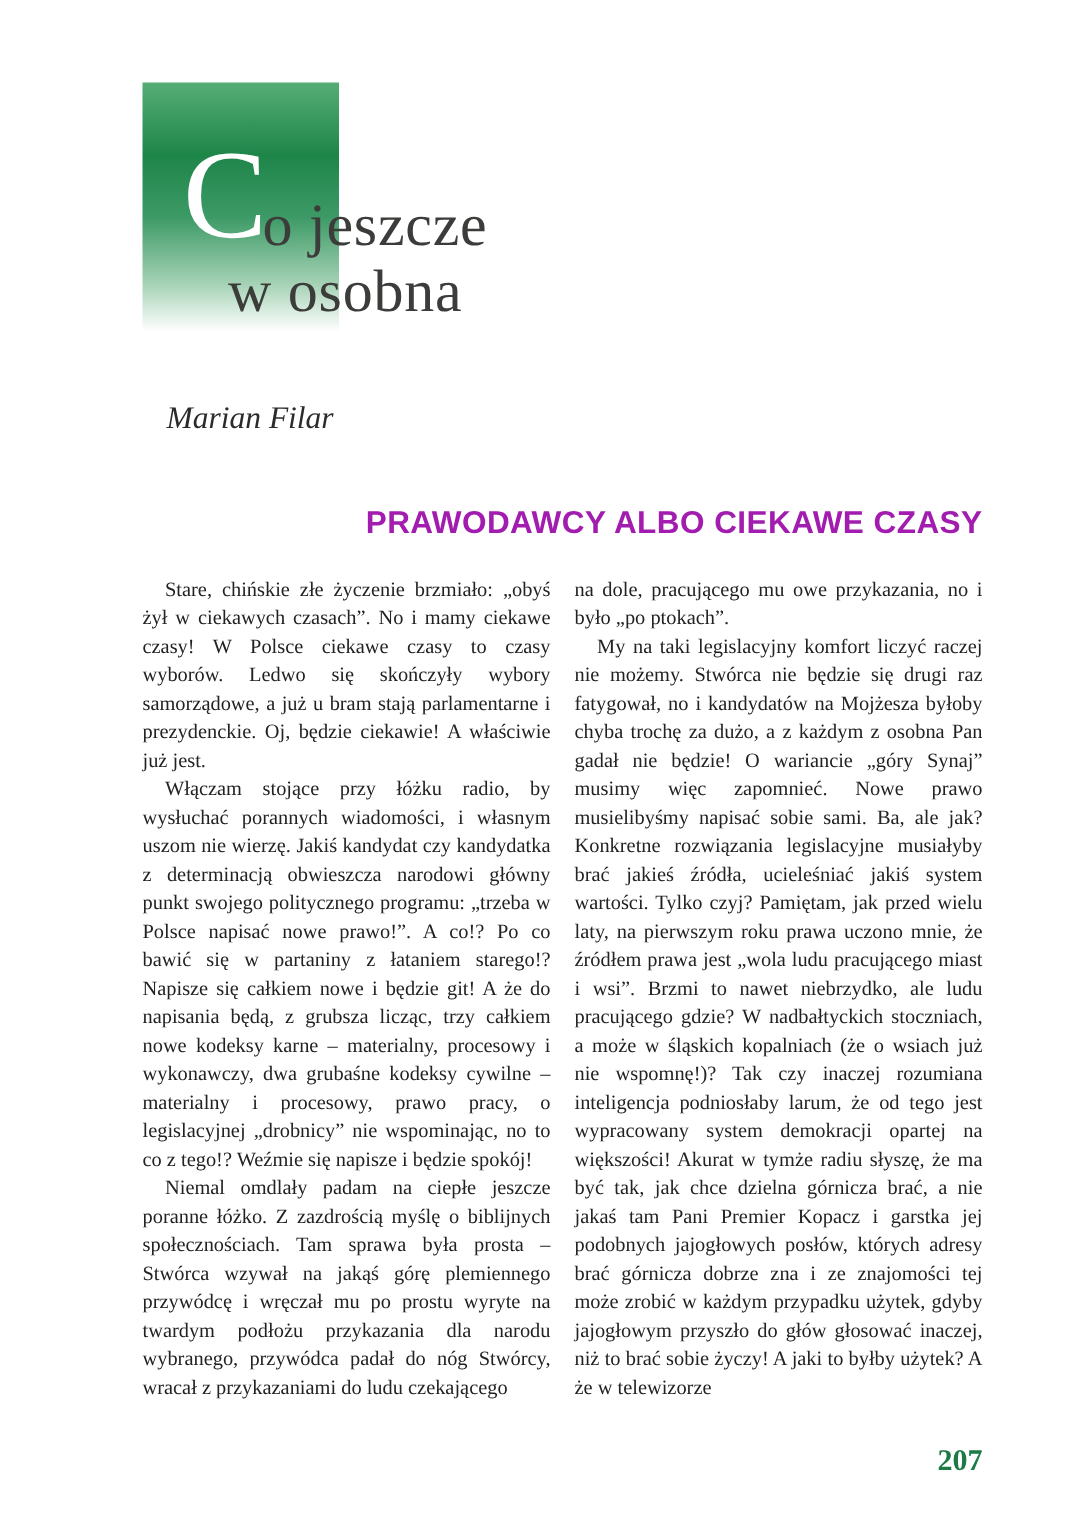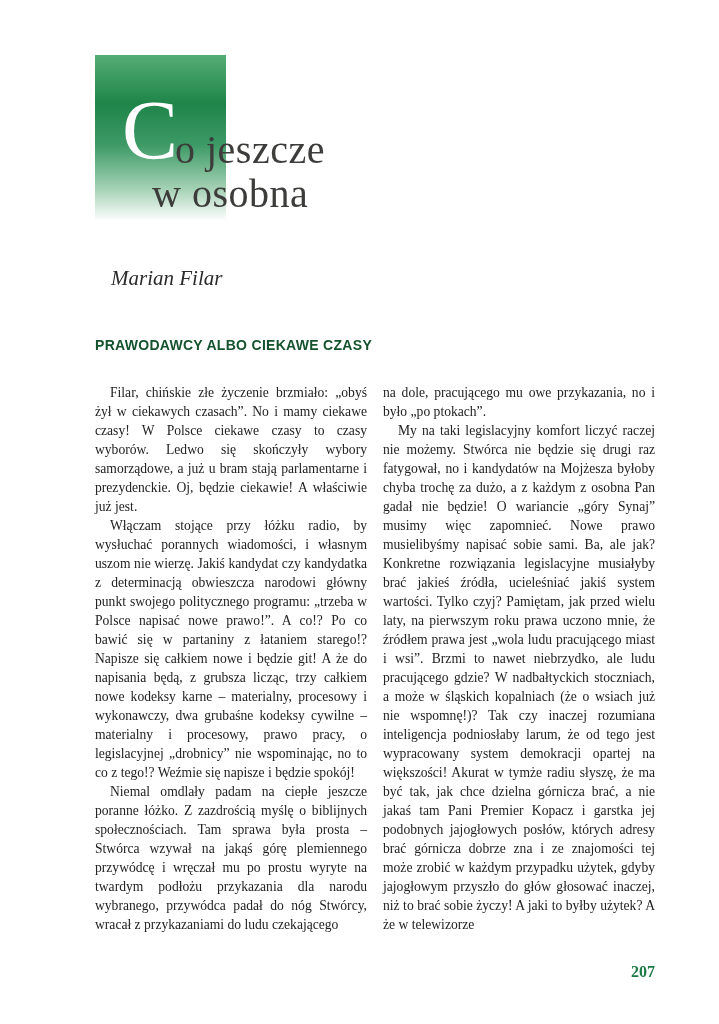--- a/index.html
+++ b/index.html
@@ -72,26 +72,26 @@
     font-style: italic;
     color: #2b2b2b;
     margin-left: 16px;
   }
 
   .headline {
     position: absolute;
     left: 95px;
     top: 337px;
     width: 560px;
-    text-align: left;
+    text-align: right;
     font-family: "Liberation Sans", sans-serif;
     font-weight: bold;
-    font-size: 14px;
+    font-size: 21px;
     letter-spacing: 0.3px;
-    color: #14532d;
+    color: #a21caf;
   }
 
   .columns {
     position: absolute;
     left: 95px;
     top: 383px;
     width: 560px;
     display: flex;
     gap: 16px;
   }
@@ -103,21 +103,21 @@
     color: #222222;
     hyphens: auto;
     -webkit-hyphens: auto;
   }
   .col p.indent { text-indent: 15px; }
 
   .page-number {
     position: absolute;
     right: 64px;
     top: 963px;
-    font-size: 16px;
+    font-size: 20px;
     font-weight: bold;
     color: #1d7a45;
   }
 </style>
 </head>
 <body>
 
 <div class="page">
 
   <div class="masthead">
@@ -126,21 +126,21 @@
     <div class="title-line1">o jeszcze</div>
     <div class="title-line2">w osobna</div>
   </div>
 
   <div class="author">Marian Filar</div>
 
   <h1 class="headline">PRAWODAWCY ALBO CIEKAWE CZASY</h1>
 
   <div class="columns">
     <div class="col">
-      <p class="indent">Filar, chińskie złe życzenie brzmiało: „obyś żył w ciekawych czasach”. No i mamy ciekawe czasy! W Polsce ciekawe czasy to czasy wyborów. Ledwo się skończyły wybory samorządowe, a już u bram stają parlamentarne i prezydenckie. Oj, będzie ciekawie! A właściwie już jest.</p>
+      <p class="indent">Stare, chińskie złe życzenie brzmiało: „obyś żył w ciekawych czasach”. No i mamy ciekawe czasy! W Polsce ciekawe czasy to czasy wyborów. Ledwo się skończyły wybory samorządowe, a już u bram stają parlamentarne i prezydenckie. Oj, będzie ciekawie! A właściwie już jest.</p>
       <p class="indent">Włączam stojące przy łóżku radio, by wysłuchać porannych wiadomości, i własnym uszom nie wierzę. Jakiś kandydat czy kandydatka z determinacją obwieszcza narodowi główny punkt swojego politycznego programu: „trzeba w Polsce napisać nowe prawo!”. A co!? Po co bawić się w partaniny z łataniem starego!? Napisze się całkiem nowe i będzie git! A że do napisania będą, z grubsza licząc, trzy całkiem nowe kodeksy karne – materialny, procesowy i wykonawczy, dwa grubaśne kodeksy cywilne – materialny i procesowy, prawo pracy, o legislacyjnej „drobnicy” nie wspominając, no to co z tego!? Weźmie się napisze i będzie spokój!</p>
       <p class="indent">Niemal omdlały padam na ciepłe jeszcze poranne łóżko. Z zazdrością myślę o biblijnych społecznościach. Tam sprawa była prosta – Stwórca wzywał na jakąś górę plemiennego przywódcę i wręczał mu po prostu wyryte na twardym podłożu przykazania dla narodu wybranego, przywódca padał do nóg Stwórcy, wracał z przykazaniami do ludu czekającego</p>
     </div>
     <div class="col">
       <p>na dole, pracującego mu owe przykazania, no i było „po ptokach”.</p>
       <p class="indent">My na taki legislacyjny komfort liczyć raczej nie możemy. Stwórca nie będzie się drugi raz fatygował, no i kandydatów na Mojżesza byłoby chyba trochę za dużo, a z każdym z osobna Pan gadał nie będzie! O wariancie „góry Synaj” musimy więc zapomnieć. Nowe prawo musielibyśmy napisać sobie sami. Ba, ale jak? Konkretne rozwiązania legislacyjne musiałyby brać jakieś źródła, ucieleśniać jakiś system wartości. Tylko czyj? Pamiętam, jak przed wielu laty, na pierwszym roku prawa uczono mnie, że źródłem prawa jest „wola ludu pracującego miast i wsi”. Brzmi to nawet niebrzydko, ale ludu pracującego gdzie? W nadbałtyckich stoczniach, a może w śląskich kopalniach (że o wsiach już nie wspomnę!)? Tak czy inaczej rozumiana inteligencja podniosłaby larum, że od tego jest wypracowany system demokracji opartej na większości! Akurat w tymże radiu słyszę, że ma być tak, jak chce dzielna górnicza brać, a nie jakaś tam Pani Premier Kopacz i garstka jej podobnych jajogłowych posłów, których adresy brać górnicza dobrze zna i ze znajomości tej może zrobić w każdym przypadku użytek, gdyby jajogłowym przyszło do głów głosować inaczej, niż to brać sobie życzy! A jaki to byłby użytek? A że w telewizorze</p>
     </div>
   </div>
 
   <div class="page-number">207</div>

